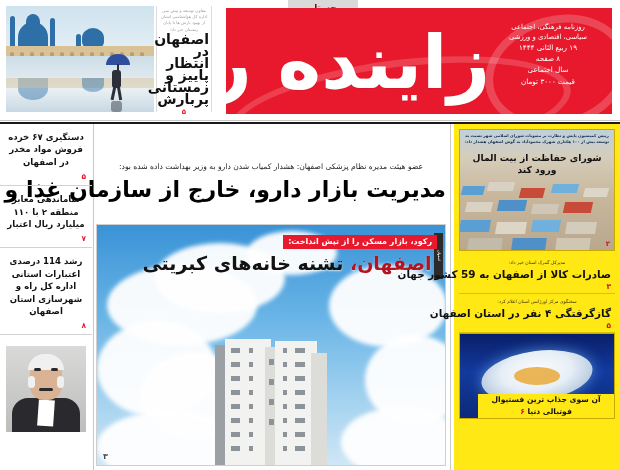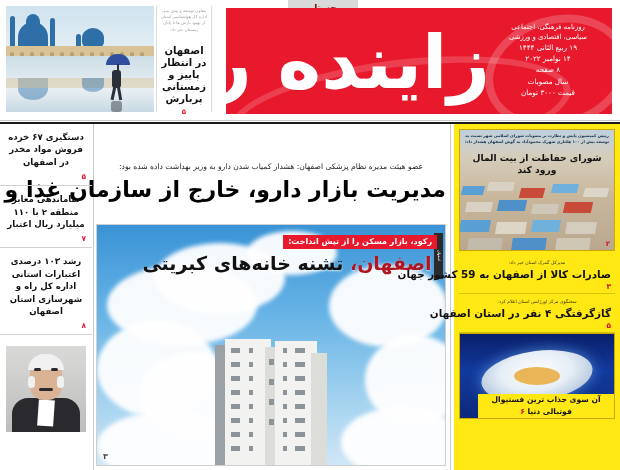--- a/index.html
+++ b/index.html
@@ -64,22 +64,22 @@
   .sq-refl{position:absolute;opacity:.45;filter:blur(.4px);}
   .person-body{position:absolute;background:#2b2f3a;}
   .umbrella{position:absolute;background:#2f4e9e;border-radius:60px 60px 0 0;}
 
   .weather-text{
     position:absolute;top:0;left:150px;width:56px;height:106px;
     border-left:1px solid #dcdcdc;border-right:1px solid #dcdcdc;
     padding:2px 2px 0 2px;box-sizing:border-box;
   }
   .wt-kicker{font-size:4.2px;line-height:6.2px;color:#9a9a9a;text-align:center;}
-  .wt-title{font-size:10px;line-height:12px;font-weight:bold;color:#111;
-    text-align:center;margin-top:12px;}
+  .wt-title{font-size:14px;line-height:12px;font-weight:bold;color:#111;
+    text-align:right;margin-top:0;}
   .wt-page{color:#e8192c;font-size:7px;font-weight:bold;text-align:center;margin-top:3px;}
 
   
   .rule{position:absolute;background:#c9c9c9;}
   .rule-h{height:1px;}
   .rule-v{width:1px;}
   .rule-thick{background:#1a1a1a;height:2px;}
 
   
   .lead-wrap{position:absolute;top:127px;left:96px;width:350px;text-align:center;}
@@ -168,23 +168,22 @@
   <div class="masthead">
     <div class="tab-jostar">جستار</div>
     <div class="logo-block">
       <div class="logo-swoosh"></div>
       <div class="logo-swoosh2"></div>
       <div class="logo-word">زاینده رود</div>
       <div class="info-col">
         <div class="lead">روزنامه فرهنگی، اجتماعی</div>
         <div class="lead">سیاسی، اقتصادی و ورزشی</div>
         <div>۱۹ ربیع الثانی ۱۴۴۴</div>
-        <div>۱۴ نوامبر ۲۰۲۲</div>
         <div>۸ صفحه</div>
-        <div>سال مصوبات</div>
+        <div>سال اجتماعی</div>
         <div>قیمت ۳۰۰۰ تومان</div>
       </div>
     </div>
   </div>
 
   <div class="weather-block">
     <div class="weather-photo">
 
       <div class="sq-dome" style="left:12px;top:16px;width:30px;height:30px;"></div>
       <div class="sq-dome" style="left:20px;top:8px;width:14px;height:16px;border-radius:50% 50% 2px 2px;"></div>
@@ -308,21 +307,21 @@
   <div class="left-col">
     <div class="lc-item">
       <div class="lc-text">دستگیری ۶۷ خرده فروش مواد مخدر در اصفهان</div>
       <div class="lc-page">۵</div>
     </div>
     <div class="lc-item">
       <div class="lc-text">ساماندهی معابر منطقه ۲ با ۱۱۰ میلیارد ریال اعتبار</div>
       <div class="lc-page">۷</div>
     </div>
     <div class="lc-item">
-      <div class="lc-text">رشد ۱۰۳ درصدی اعتبارات استانی اداره کل راه و شهرسازی استان اصفهان</div>
+      <div class="lc-text">رشد 114 درصدی اعتبارات استانی اداره کل راه و شهرسازی استان اصفهان</div>
       <div class="lc-page">۸</div>
     </div>
     <div class="lc-item" style="border-bottom:none;">
       <div class="lc-photo">
         <div class="suit" style="left:6px;top:52px;width:68px;height:40px;border-radius:16px 16px 0 0;"></div>
         <div class="shirt" style="left:32px;top:54px;width:16px;height:26px;transform:rotate(4deg);"></div>
         <div class="face" style="left:24px;top:12px;width:32px;height:42px;border-radius:16px 16px 14px 14px;"></div>
         <div class="hair" style="left:22px;top:8px;width:36px;height:16px;border-radius:18px 18px 0 0;"></div>
         <div class="hair" style="left:22px;top:30px;width:7px;height:12px;border-radius:4px;"></div>
         <div class="hair" style="left:51px;top:30px;width:7px;height:12px;border-radius:4px;"></div>

